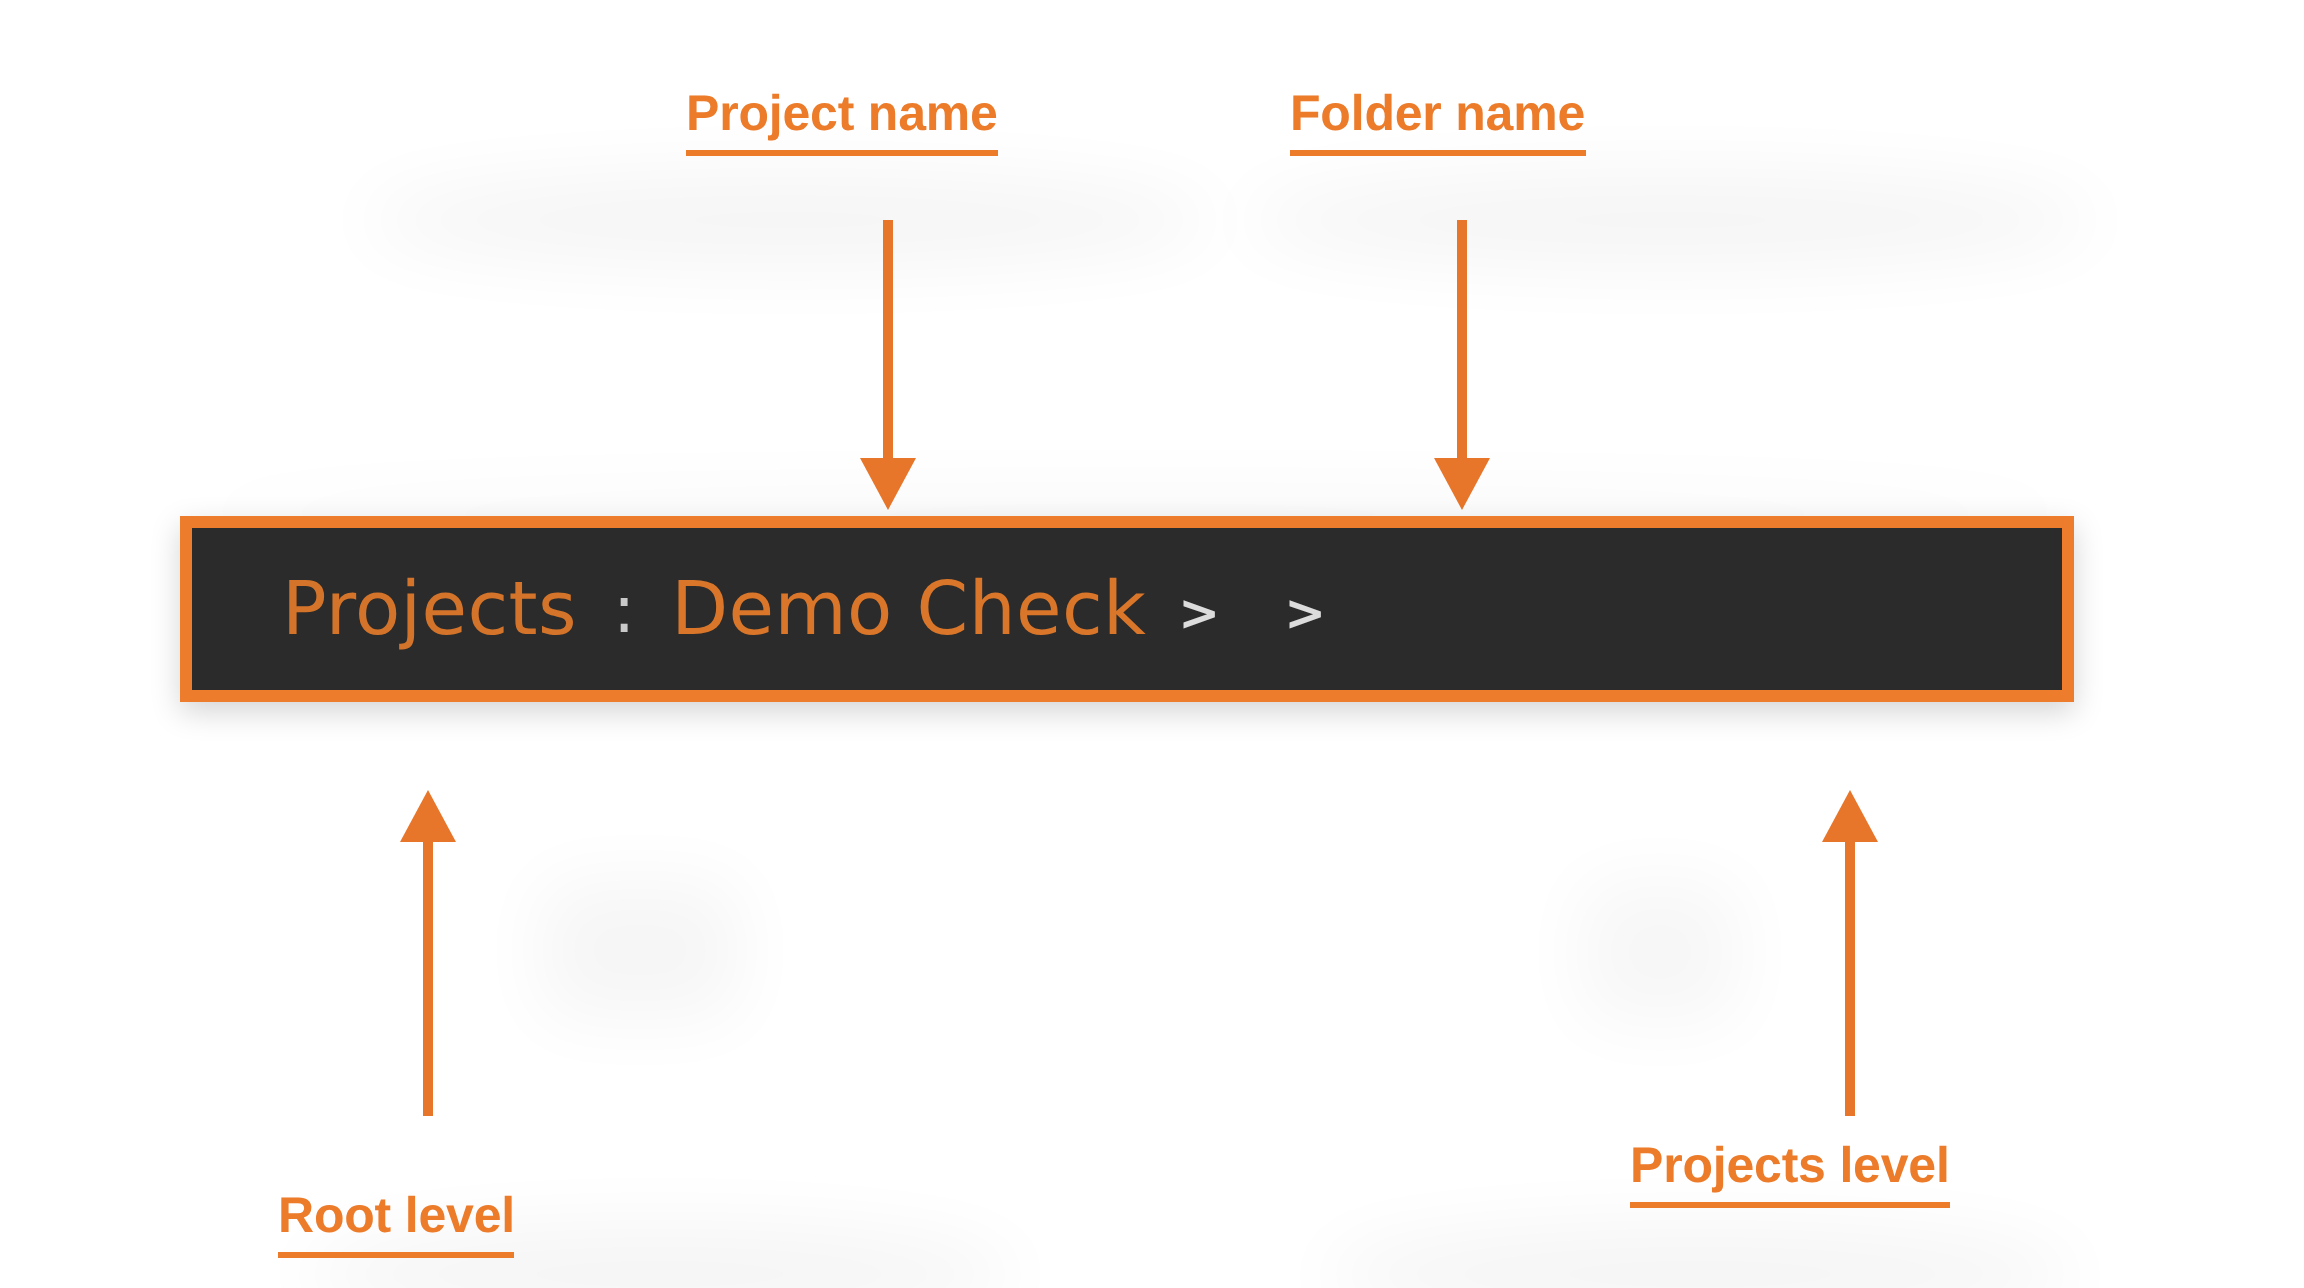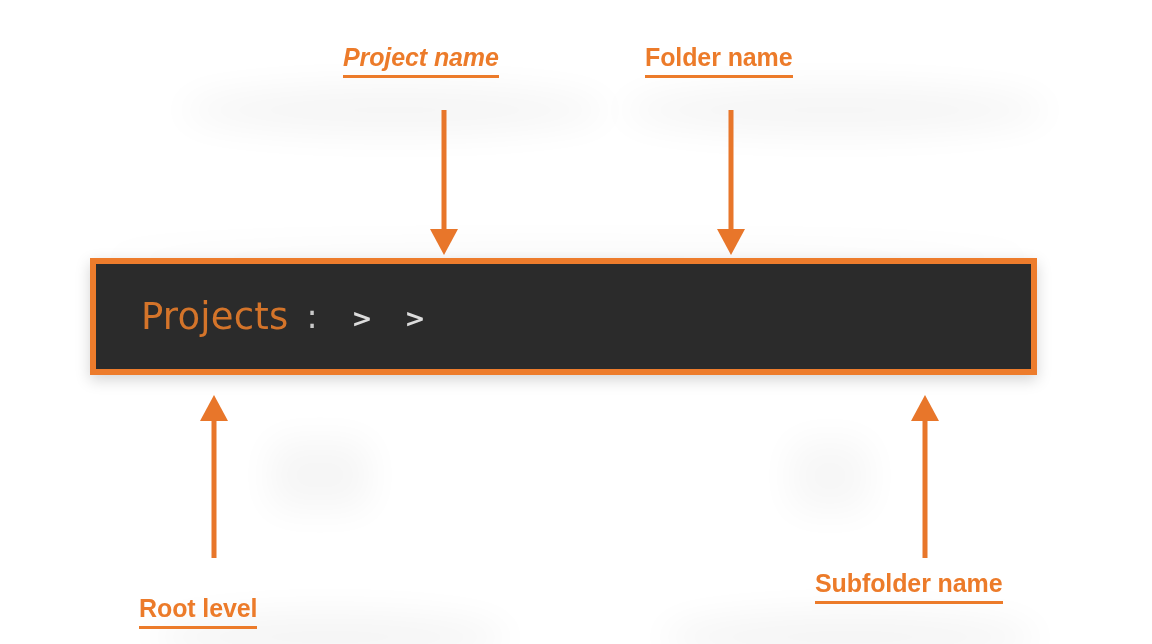--- a/index.html
+++ b/index.html
@@ -47,21 +47,21 @@
   }
   .anno-label::after {
     content: "";
     display: block;
     height: 3px;
     background: #ec7b2a;
     margin-top: 5px;
     width: 100%;
   }
 
-  #label-project-name { left: 343px; top: 45px; font-style: italic; }
+  #label-project-name { left: 343px; top: 45px; }
   #label-folder-level { left: 645px; top: 45px; }
   #label-root-level   { left: 139px; top: 571px; margin-top: 25px; }
   #label-subfolder    { left: 815px; top: 571px; }
 
   
   .arrow { position: absolute; }
   .arrow .shaft {
     position: absolute;
     left: 50%;
     transform: translateX(-50%);
@@ -102,21 +102,21 @@
 
   #arrow-subfolder    { left: 911px; top: 395px; width: 28px; height: 163px; }
   #arrow-subfolder .shaft { height: 137px; }
 
   
   #breadcrumb-bar {
     position: absolute;
     left: 90px;
     top: 258px;
     width: 947px;
-    height: 117px;
+    height: 93px;
     background: #2b2b2b;
     border: 6px solid #ed7c2c;
     display: flex;
     align-items: center;
     box-shadow: 0 5px 14px rgba(0,0,0,0.17);
     text-align: right;
   }
 
   #breadcrumb-trail {
     display: flex;
@@ -169,21 +169,21 @@
   <div class="ghost ghost-mid-right"></div>
   <div class="ghost ghost-bot-left"></div>
   <div class="ghost ghost-bot-right"></div>
 
   <div class="anno-label" id="label-project-name">Project name</div>
 
   <div class="anno-label" id="label-folder-level">Folder name</div>
 
   <div class="anno-label" id="label-root-level">Root level</div>
 
-  <div class="anno-label" id="label-subfolder">Subfolder name</div>
+  <div class="anno-label" id="label-subfolder">Projects level</div>
 
   <div class="arrow arrow-down" id="arrow-project-name">
     <div class="shaft"></div>
     <div class="head"></div>
   </div>
 
   <div class="arrow arrow-down" id="arrow-folder-level">
     <div class="shaft"></div>
     <div class="head"></div>
   </div>
@@ -198,20 +198,21 @@
     <div class="head"></div>
   </div>
 
   <div id="breadcrumb-bar">
     <nav id="breadcrumb-trail">
 
       <span class="crumb crumb-root">Projects</span>
 
       <span class="sep sep-colon">:</span>
 
+      <span class="crumb">Demo Check</span>
 
       <span class="sep sep-chevron">&gt;</span>
 
 
       <span class="sep sep-chevron">&gt;</span>
 
 
     </nav>
   </div>
 

